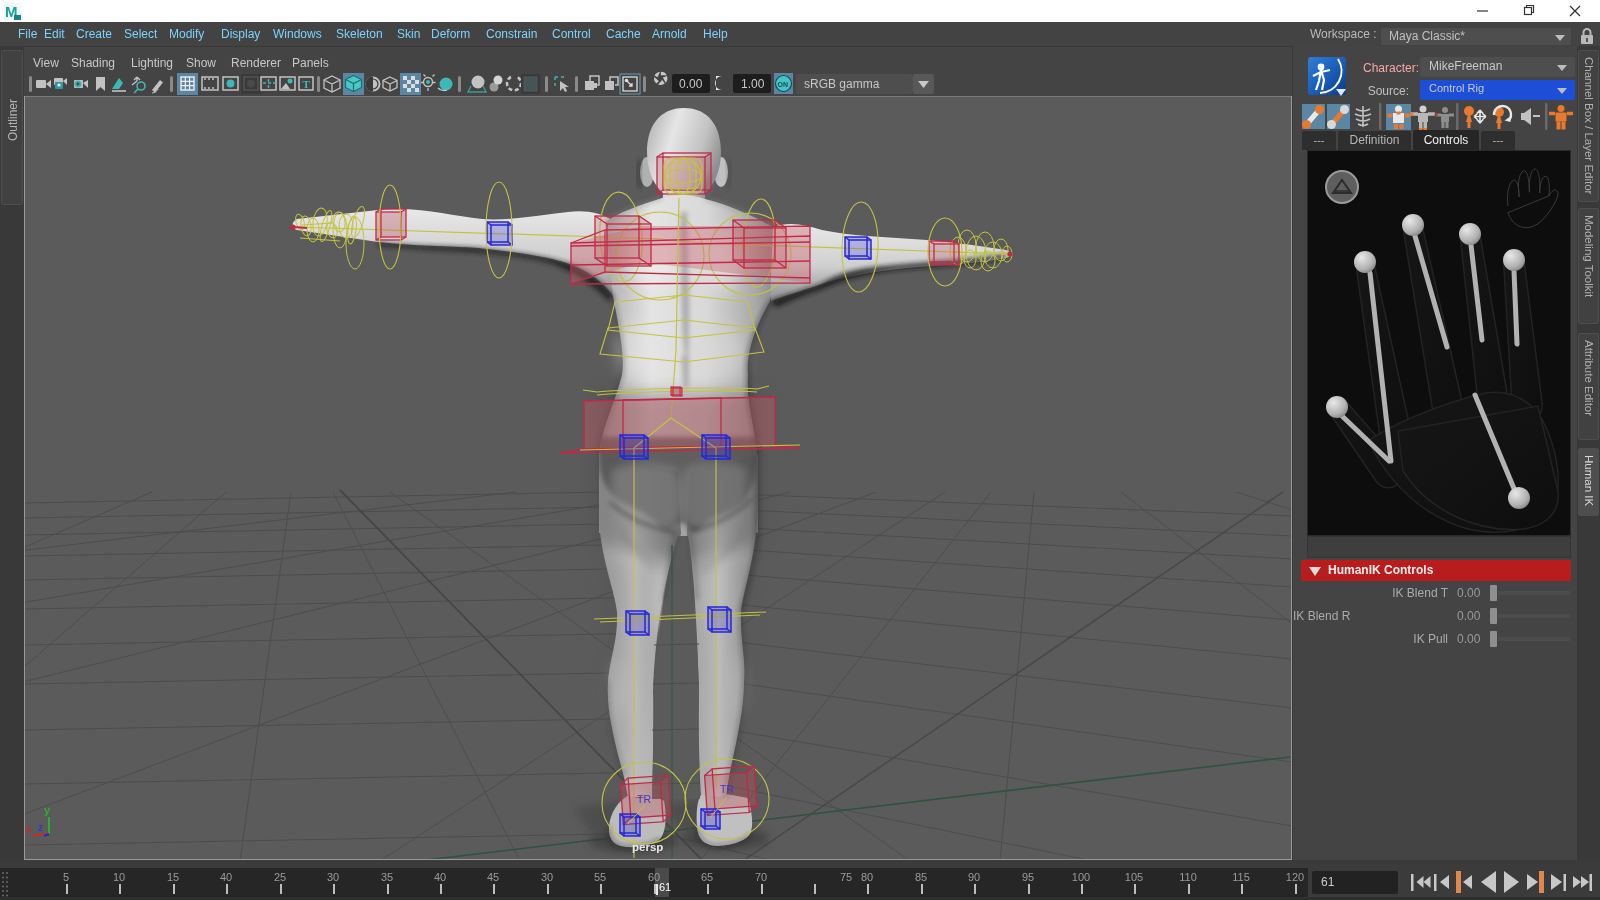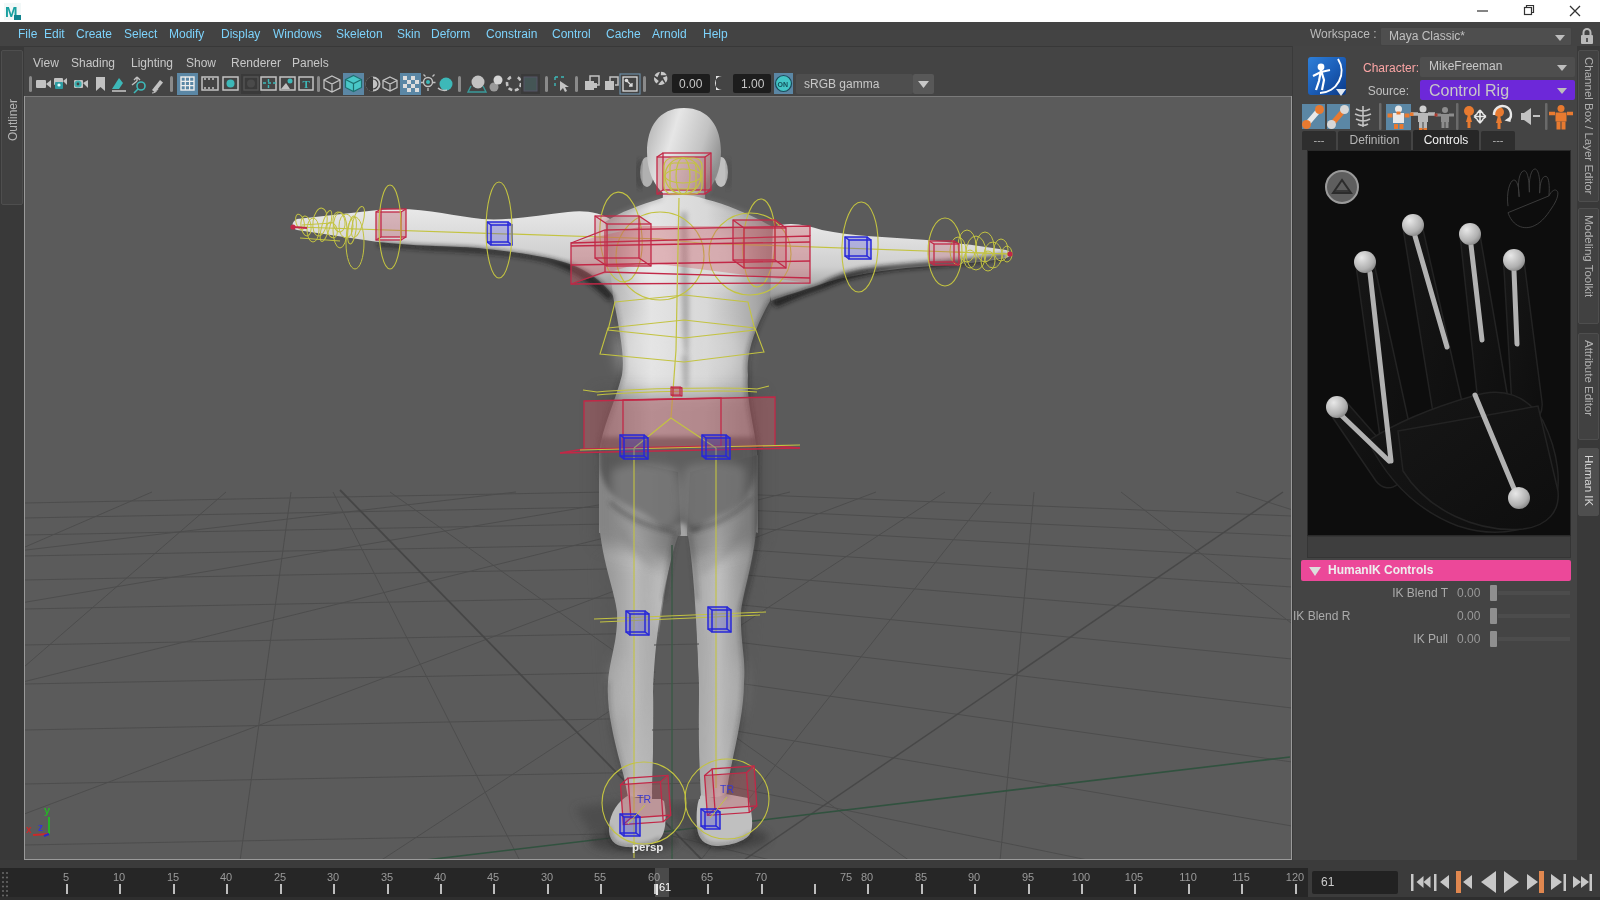--- a/index.html
+++ b/index.html
@@ -541,21 +541,21 @@
       <path d="M13 13 L11 24 L8 33 M13 13 L16 23 L14 33 M13 15 L5 19 M13 15 L22 13" stroke="#fff" stroke-width="2.2" fill="none"></path>
       <path d="M28 32 l10 0 l-5 7 Z" fill="#dfe8f2"></path>
     </svg>
     <div class="abs" style="left:70px;top:15px;width:46px;text-align:right;color:#fca5a5;font-size:12px">Character:</div>
     <div class="abs" style="left:127px;top:11px;width:155px;height:20px;background:#4e4e4e;border-radius:2px;color:#c8c8c8;font-size:12px;padding:2px 0 0 9px">MikeFreeman
       <svg class="abs" style="right:7px;top:7px" width="12" height="8" viewBox="0 0 12 8">
           <path d="M1 1 L11 1 L6 7 Z" fill="#bdbdbd"></path>
         </svg>
     </div>
     <div class="abs" style="left:70px;top:38px;width:46px;text-align:right;color:#c0c0c0;font-size:12px">Source:</div>
-    <div class="abs" style="left:127px;top:34px;width:155px;height:20px;background:#6d28d9;border-radius:2px;color:#c8c8c8;font-size:16px;padding:2px 0 0 9px">Control Rig
+    <div class="abs" style="left:127px;top:34px;width:155px;height:20px;background:#1d4ed8;border-radius:2px;color:#c8c8c8;font-size:11px;padding:2px 0 0 9px">Control Rig
       <svg class="abs" style="right:7px;top:7px" width="12" height="8" viewBox="0 0 12 8">
           <path d="M1 1 L11 1 L6 7 Z" fill="#bdbdbd"></path>
         </svg>
     </div>
     <svg class="abs" style="left:0;top:56px" width="285" height="30" viewBox="0 0 285 30">
       <g>
         <rect x="9" y="2" width="23" height="25" fill="#5b87a5"></rect>
         <path d="M14 22 L26 8" stroke="#e8e8e8" stroke-width="5" stroke-linecap="round"></path>
           <circle cx="26.5" cy="7.5" r="4.5" fill="#e87a30"></circle>
           <circle cx="13.5" cy="22.5" r="4.5" fill="#e87a30"></circle>
@@ -672,21 +672,21 @@
           <circle cx="34" cy="36" r="16" fill="#5e5e5e" stroke="#9a9a9a" stroke-width="2"></circle>
           <path d="M25 42 L34 29 L43 42 Z" fill="none" stroke="#2c2c2c" stroke-width="2"></path>
           <path d="M27 40 h14" stroke="#2c2c2c" stroke-width="1.5"></path>
         </g>
         <g fill="none" stroke="#3d3d3d" stroke-width="1" transform="translate(14,4) scale(0.93)">
           <path d="M200,55 C198,40 202,28 206,27 C210,26 212,36 212,45 M212,45 C210,30 212,18 217,17 C221,16 223,28 223,40 M223,40 C222,26 225,15 229,15 C233,15 235,27 234,41 M234,41 C234,30 237,22 241,23 C244,24 245,33 244,44 M244,44 C247,38 251,36 253,39 C255,42 252,50 247,57 C240,68 234,74 226,77 C214,81 204,74 200,62 Z"></path>
         </g>
       </svg>
     </div>
     <div class="abs" style="left:14px;top:490px;width:264px;height:22px;background:#3e3e3e;border:1px solid #353535"></div>
-    <div class="abs" style="left:8px;top:514px;width:270px;height:21px;background:#ec4899;border-radius:2px">
+    <div class="abs" style="left:8px;top:514px;width:270px;height:21px;background:#b91c1c;border-radius:2px">
       <svg class="abs" style="left:8px;top:7px" width="12" height="9" viewBox="0 0 12 9">
           <path d="M0 0 h12 l-6 9 Z" fill="#ddd"></path>
         </svg>
       <span style="position:absolute;left:27px;top:3px;color:#eee;font-size:12px;font-weight:bold">HumanIK Controls</span>
     </div>
     <div class="abs" style="left:0px;top:540px;width:155px;text-align:right;color:#ababab;font-size:12px">IK Blend T</div>
     <div class="abs" style="left:0px;top:563px;width:155px;text-align:left;color:#ababab;font-size:12px">IK Blend R</div>
     <div class="abs" style="left:0px;top:586px;width:155px;text-align:right;color:#ababab;font-size:12px">IK Pull</div>
     <div class="abs" style="left:164px;top:540px;color:#999;font-size:12px">0.00</div>
     <div class="abs" style="left:164px;top:563px;color:#999;font-size:12px">0.00</div>

